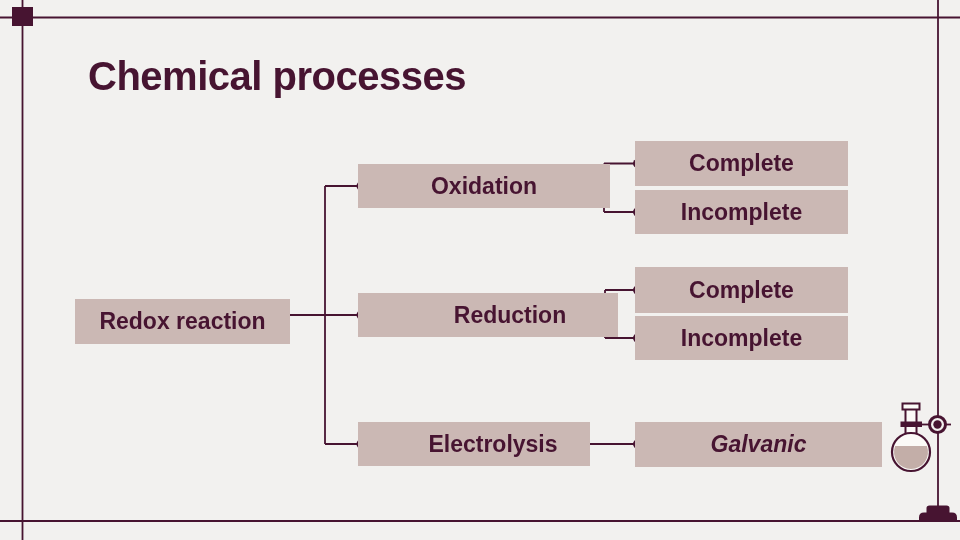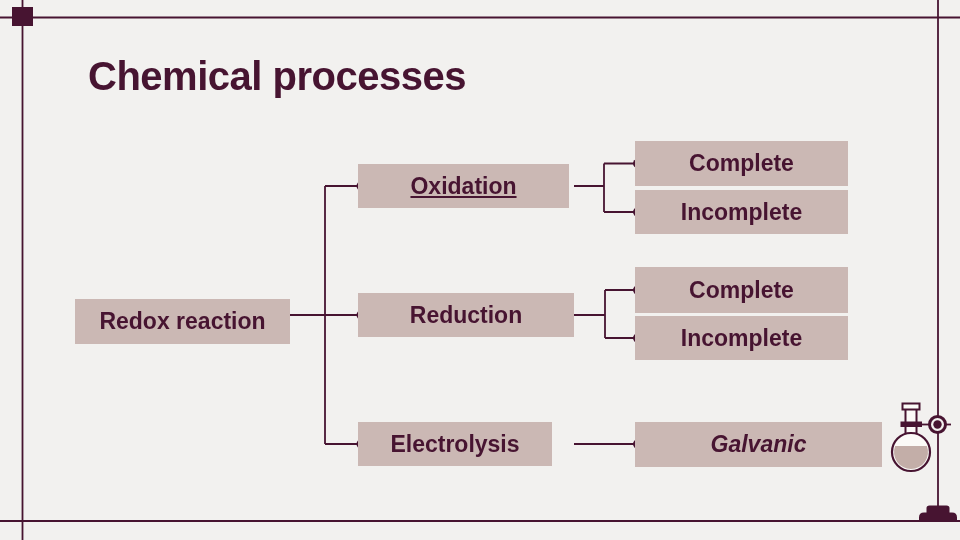--- a/index.html
+++ b/index.html
@@ -76,23 +76,23 @@
     <circle cx="937.5" cy="424.5" r="8" fill="var(--background)" stroke="var(--maroon)" stroke-width="3"></circle>
     <circle cx="937.5" cy="424.5" r="4.2" fill="var(--maroon)"></circle>
   </g>
   <path fill="var(--maroon)" d="M919 521 L919 517.5 Q919 512.5 924 512.5 L926.5 512.5 L926.5 508 Q926.5 505.5 929.5 505.5 L946.5 505.5 Q949.5 505.5 949.5 508 L949.5 512.5 L952 512.5 Q957 512.5 957 517.5 L957 521 Z"></path>
 </svg>
 
 <h1 class="slide-title">Chemical processes</h1>
 
 <div class="node" style="left:75px;top:299px;width:215px;height:45px;">Redox reaction</div>
 
-<div class="node" style="left:358px;top:164px;width:211px;height:44px;text-decoration:underline;">Oxidation</div>
-<div class="node" style="left:358px;top:293px;width:216px;height:44px;">Reduction</div>
-<div class="node" style="left:358px;top:422px;width:194px;height:44px;">Electrolysis</div>
+<div class="node" style="left:358px;top:164px;width:252px;height:44px;">Oxidation</div>
+<div class="node" style="left:358px;top:293px;width:216px;height:44px;padding-left:44px;">Reduction</div>
+<div class="node" style="left:358px;top:422px;width:194px;height:44px;padding-left:38px;">Electrolysis</div>
 
 <div class="node" style="left:635px;top:141px;width:213px;height:45px;">Complete</div>
 <div class="node" style="left:635px;top:190px;width:213px;height:44px;">Incomplete</div>
 
 <div class="node" style="left:635px;top:267px;width:213px;height:46px;">Complete</div>
 <div class="node" style="left:635px;top:316px;width:213px;height:44px;">Incomplete</div>
 
 <div class="node" style="left:635px;top:422px;width:247px;height:45px;font-style:italic;">Galvanic</div>
 
 </body></html>

